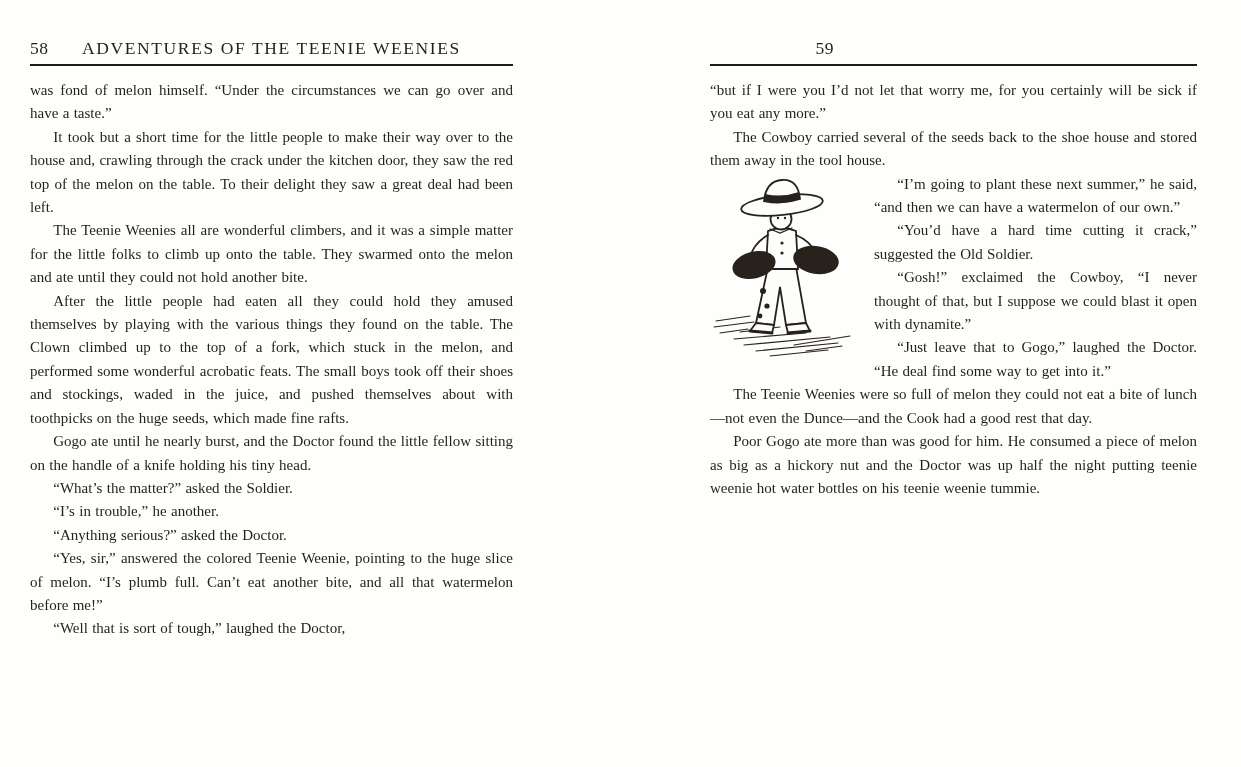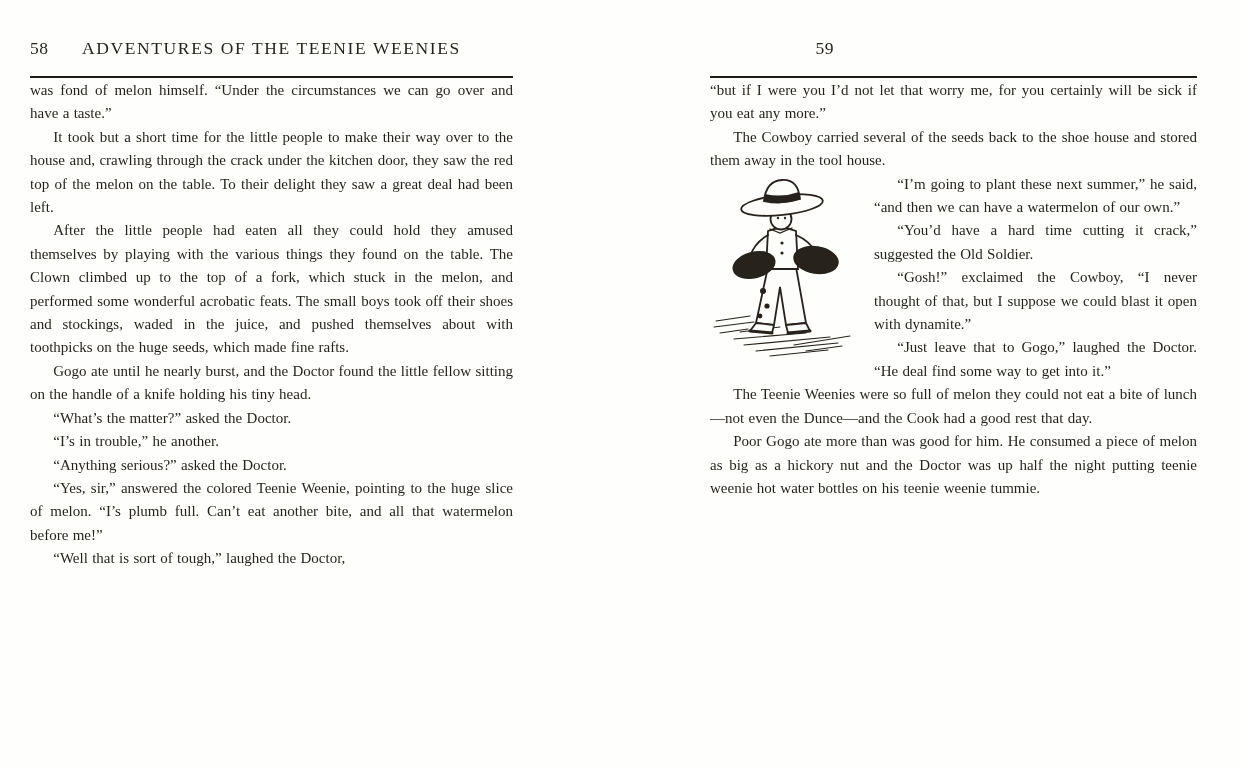--- a/index.html
+++ b/index.html
@@ -14,22 +14,22 @@
     color: #231f1a;
   }
   .page { position: absolute; top: 38px; }
   .page.left  { left: 30px;  width: 483px; }
   .page.right { left: 710px; width: 487px; }
 
   .running-head {
     display: flex;
     align-items: flex-end;
     border-bottom: 2px solid #1f1b16;
-    padding-bottom: 17px;
-    margin-bottom: 1px;
+    padding-bottom: 5px;
+    margin-bottom: 13px;
   }
   .running-head .num-slot { width: 62px; font-size: 17.5px; letter-spacing: 0.5px; }
   .running-head .num-slot.right-align { text-align: right; }
   .running-head .head-title {
     flex: 1;
     text-align: left;
     font-size: 17.5px;
     letter-spacing: 1.6px;
     white-space: nowrap;
   }
@@ -58,23 +58,24 @@
 
   <section class="page left">
     <header class="running-head">
       <span class="num-slot">58</span>
       <span class="head-title">ADVENTURES OF THE TEENIE WEENIES</span>
       <span class="num-slot"></span>
     </header>
     <div class="body-text">
       <p class="no-indent">was fond of melon himself.  “Under the circumstances we can go over and have a taste.”</p>
       <p>It took but a short time for the little people to make their way over to the house and, crawling through the crack under the kitchen door, they saw the red top of the melon on the table.  To their delight they saw a great deal had been left.</p>
+      <p>The Teenie Weenies all are wonderful climbers, and it was a simple matter for the little folks to climb up onto the table.  They swarmed onto the melon and ate until they could not hold another bite.</p>
       <p>After the little people had eaten all they could hold they amused themselves by playing with the various things they found on the table.  The Clown climbed up to the top of a fork, which stuck in the melon, and performed some wonderful acrobatic feats.  The small boys took off their shoes and stockings, waded in the juice, and pushed themselves about with toothpicks on the huge seeds, which made fine rafts.</p>
       <p>Gogo ate until he nearly burst, and the Doctor found the little fellow sitting on the handle of a knife holding his tiny head.</p>
-      <p>“What’s the matter?” asked the Doctor.</p>
+      <p>“What’s the matter?” asked the Soldier.</p>
       <p>“I’s in trouble,” he another.</p>
       <p>“Anything serious?” asked the Doctor.</p>
       <p>“Yes, sir,” answered the colored Teenie Weenie, pointing to the huge slice of melon.  “I’s plumb full.  Can’t eat another bite, and all that watermelon before me!”</p>
       <p>“Well that is sort of tough,” laughed the Doctor,</p>
     </div>
   </section>
 
   <section class="page right">
     <header class="running-head">
       <span class="num-slot"></span>

